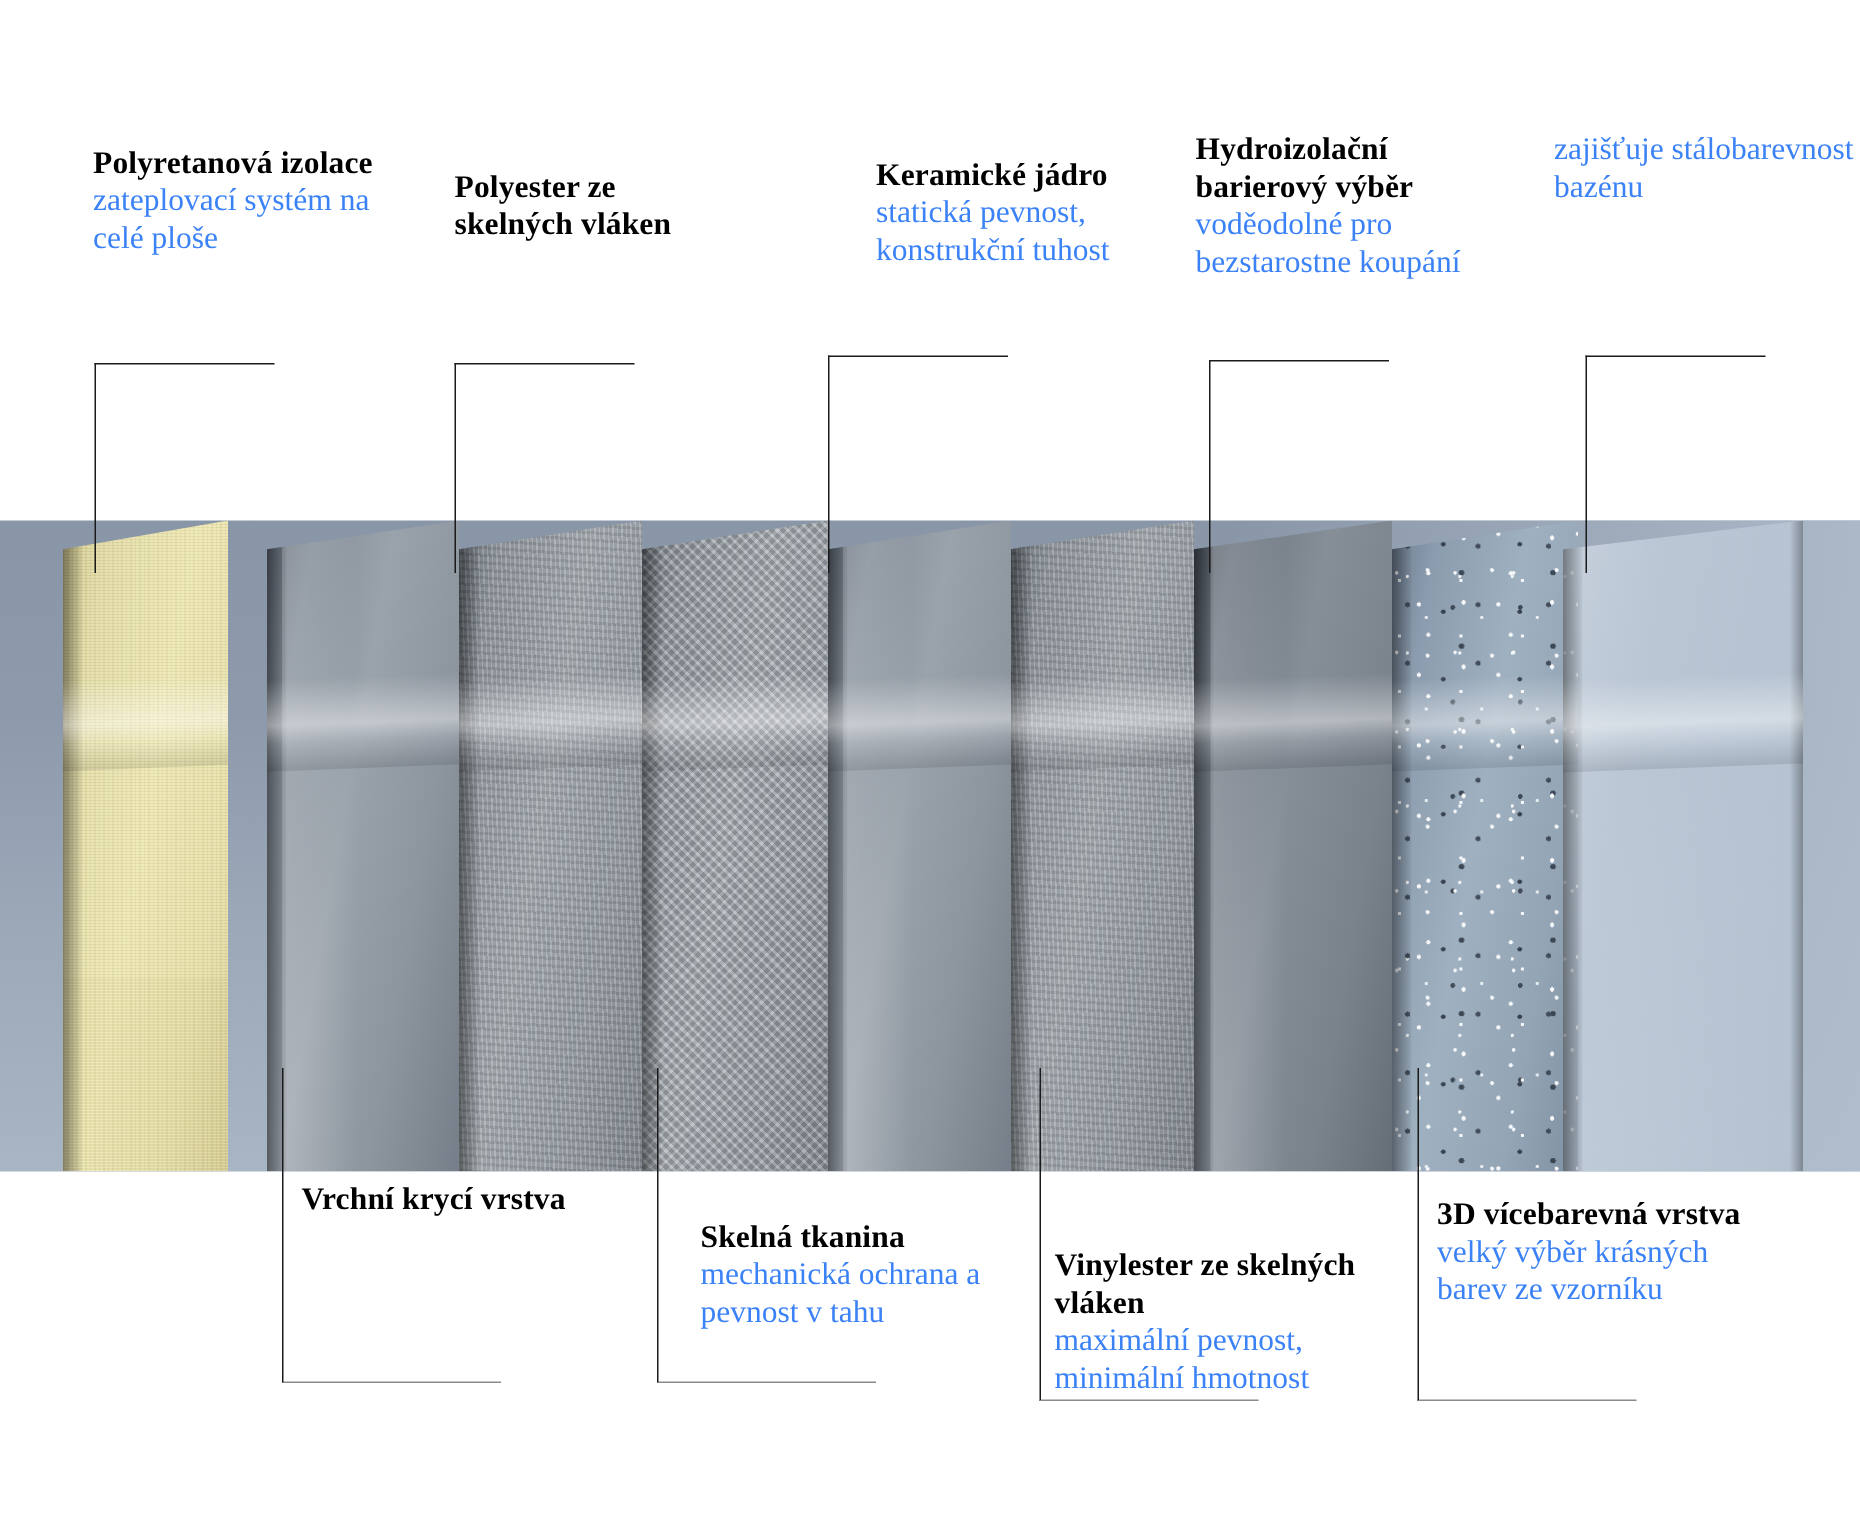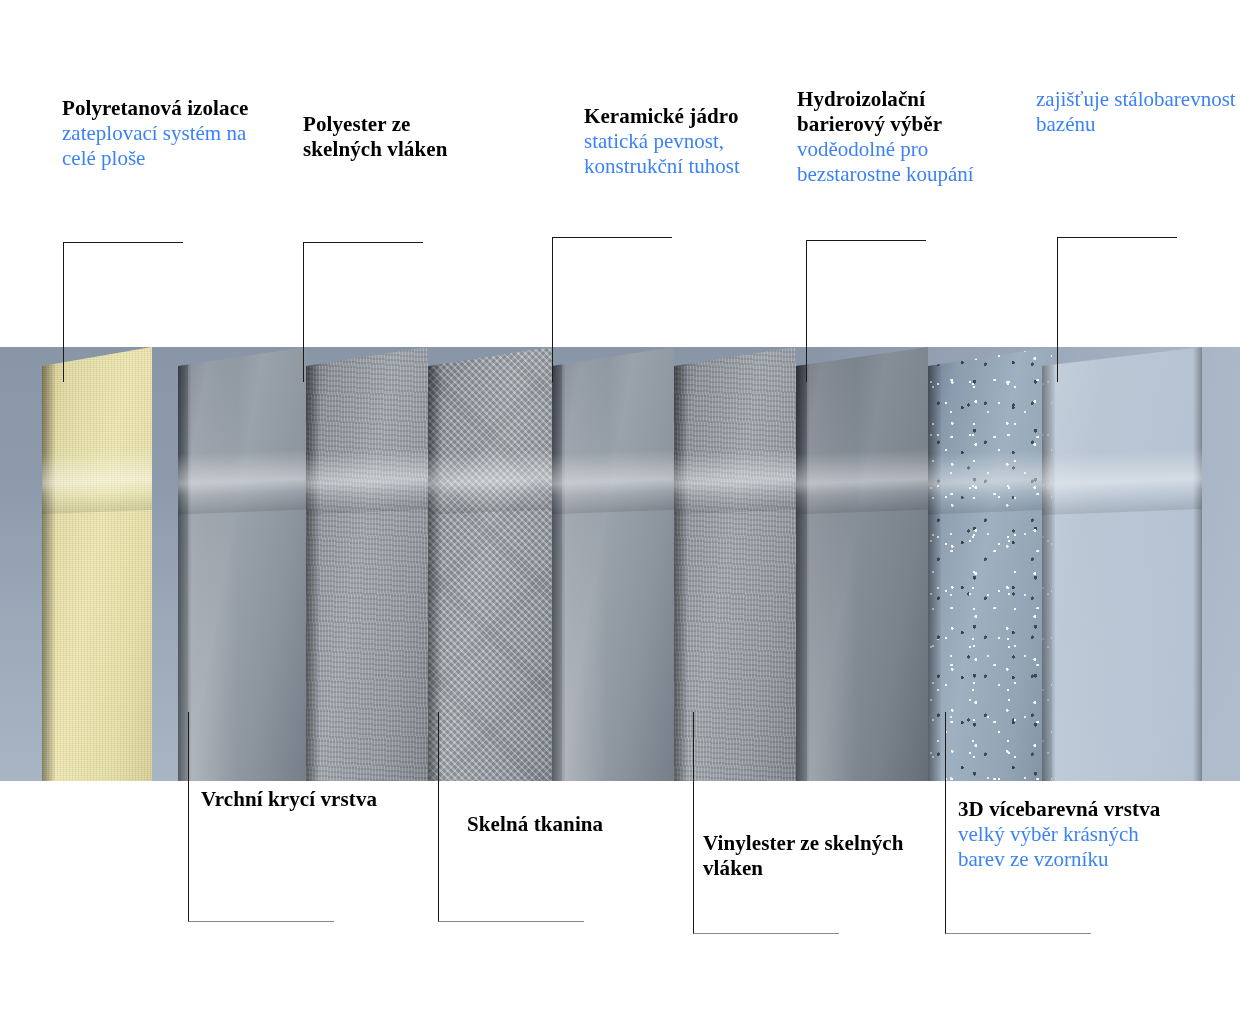--- a/index.html
+++ b/index.html
@@ -244,22 +244,24 @@
 <div class="callout top" style="left:1036px; top:87px; width:200px;">
   <div class="sub">zajišťuje stálobarevnost bazénu</div>
 </div>
 
 <div class="callout bottom" style="left:201px; top:787px; width:180px;">
   <div class="hdr">Vrchní krycí vrstva</div>
 </div>
 
 <div class="callout bottom" style="left:451px; top:812px; width:200px;margin-left:16px;">
   <div class="hdr">Skelná tkanina</div>
+  <div class="sub">mechanická ochrana a pevnost v tahu</div>
 </div>
 
 <div class="callout bottom" style="left:703px; top:787px; width:220px;margin-top:44px;">
   <div class="hdr">Vinylester ze skelných vláken</div>
+  <div class="sub">maximální pevnost, minimální hmotnost</div>
 </div>
 
 <div class="callout bottom" style="left:958px; top:797px; width:205px;">
   <div class="hdr">3D vícebarevná vrstva</div>
   <div class="sub">velký výběr krásných barev ze vzorníku</div>
 </div>
 
 </body></html>

